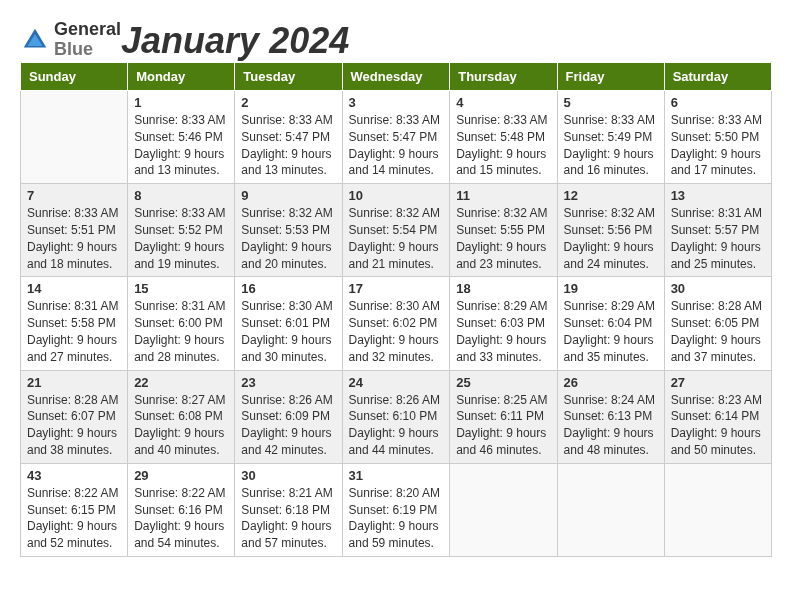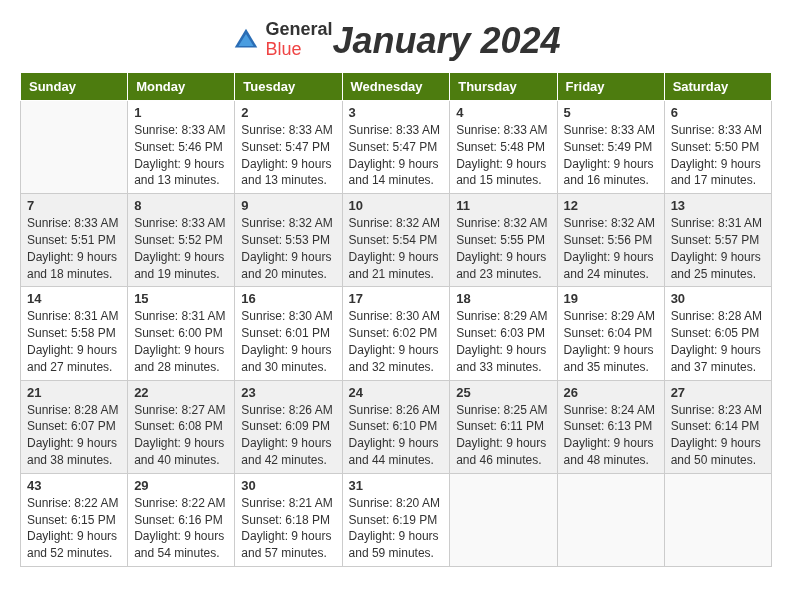--- a/index.html
+++ b/index.html
@@ -5,42 +5,41 @@
     * { box-sizing: border-box; margin: 0; padding: 0; }
     body {
       font-family: Arial, sans-serif;
       background: #fff;
       width: 792px;
       min-height: 612px;
       padding: 20px;
     }
     .header {
       display: flex;
-      justify-content: center;
+      justify-content: flex-start;
       align-items: flex-start;
-      margin-bottom: 10px;
     }
     .logo {
       display: flex;
       align-items: center;
     }
     .logo-text {
       display: flex;
       flex-direction: column;
       line-height: 1.1;
     }
     .logo-general {
       font-size: 18px;
       font-weight: bold;
       color: #333;
     }
     .logo-blue {
       font-size: 18px;
-      font-weight: normal;
-      color: #ef4444;
+      font-weight: bold;
+      color: #737373;
     }
     .logo-icon {
       width: 30px;
       height: 30px;
       margin-right: 4px;
     }
     .title-section {
       text-align: right;
       font-style: italic;
     }

